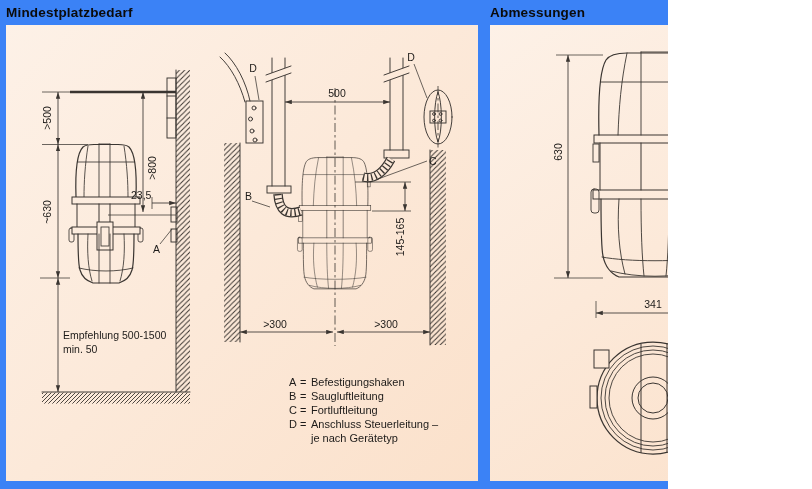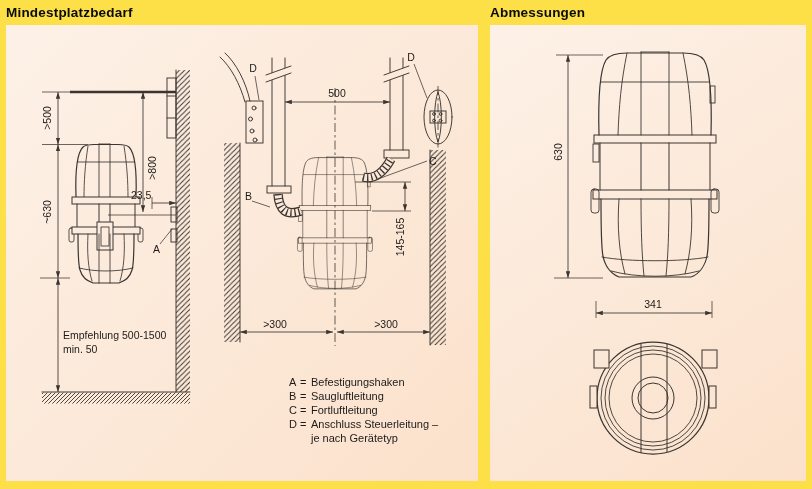--- a/index.html
+++ b/index.html
@@ -1,16 +1,16 @@
 <!DOCTYPE html>
 <html><head>
 <meta charset="utf-8">
 <style>
   html,body{margin:0;padding:0;background:#ffffff;}
-  .page{position:relative;width:812px;height:489px;background:#fde047;overflow:hidden;
+  .page{position:relative;width:668px;height:489px;background:#3b82f6;overflow:hidden;
         font-family:"Liberation Sans", sans-serif;}
   svg{position:absolute;left:0;top:0;}
   .ttl{font:bold 13.5px "Liberation Sans", sans-serif;fill:#0b0b0b;letter-spacing:.2px;}
   .txt{font:10.5px "Liberation Sans", sans-serif;fill:#1d1b19;}
   .lg{font:11px "Liberation Sans", sans-serif;fill:#1d1b19;}
   .ln{stroke:#3a3531;fill:none;stroke-width:.95;stroke-linecap:round;}
   .thick{stroke:#3a3531;fill:none;stroke-width:2.4;}
   .dim{stroke:#3a3531;fill:none;stroke-width:.85;}
   .ext{stroke:#3a3531;fill:none;stroke-width:.75;}
   .cl{stroke:#3a3531;fill:none;stroke-width:.8;stroke-dasharray:9 3 2.5 3;}

